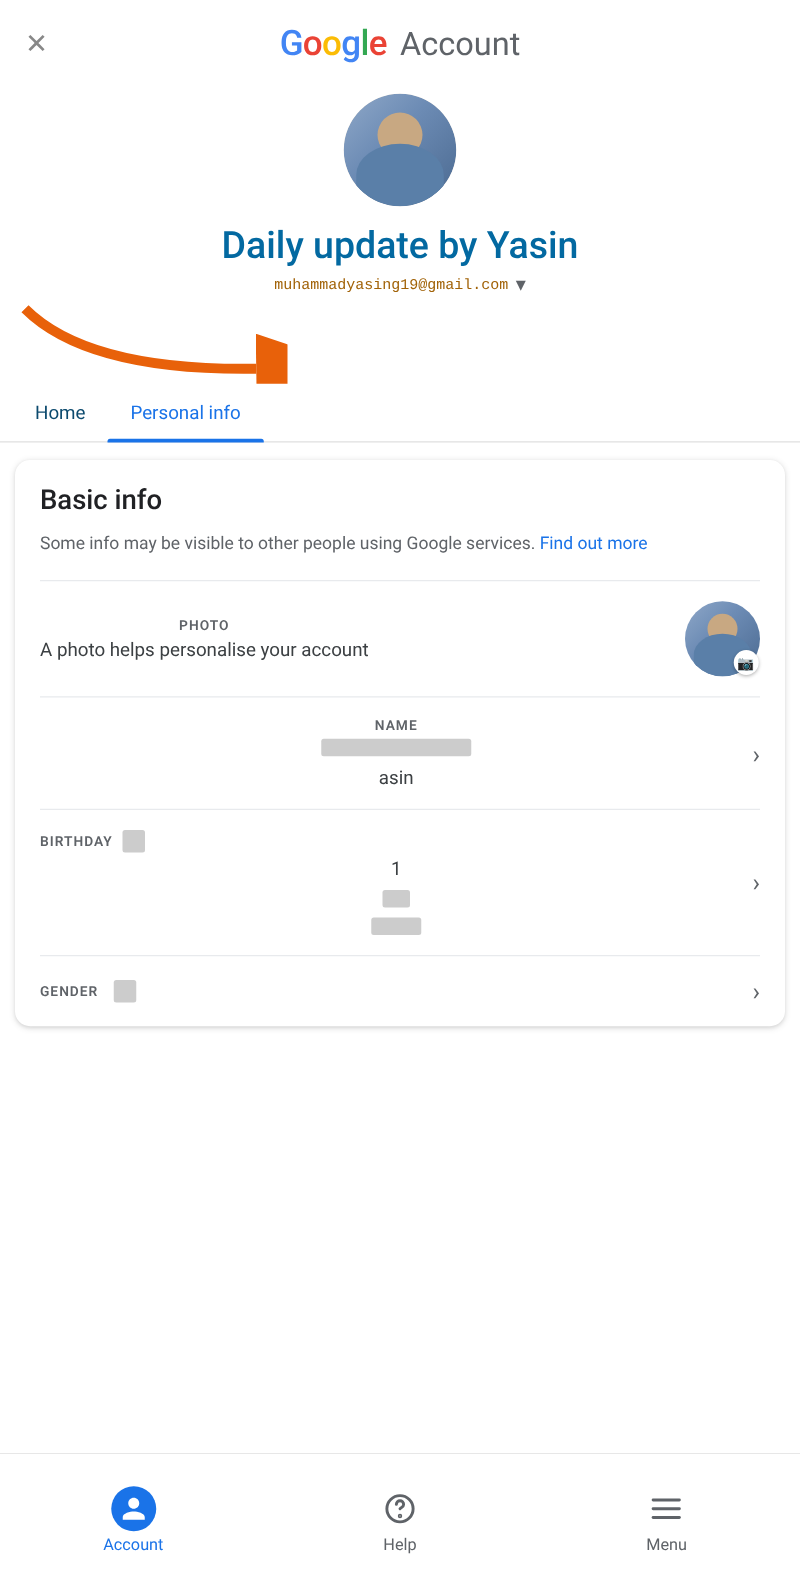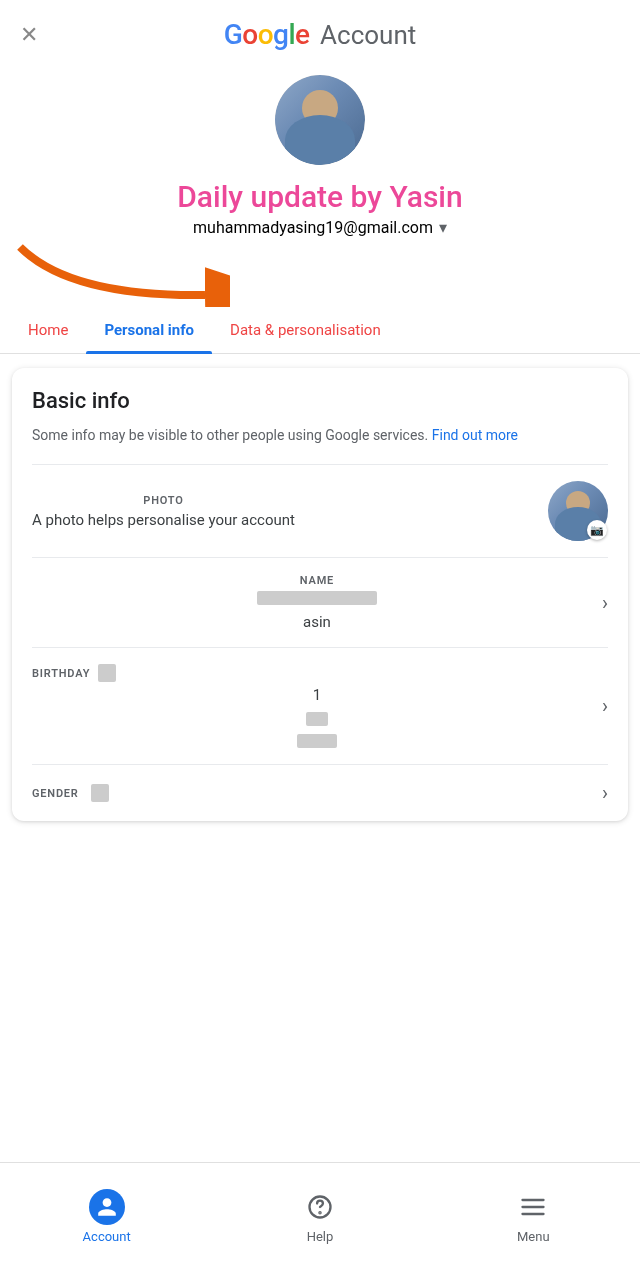--- a/index.html
+++ b/index.html
@@ -90,33 +90,34 @@
       height: 50px;
       background: #5a7fa8;
       border-radius: 50% 50% 0 0;
       bottom: 0;
       left: 50%;
       transform: translateX(-50%);
     }
     .profile-name {
       font-size: 30px;
       font-weight: 500;
-      color: #ec4899;
+      color: #0369a1;
       margin-top: 14px;
       text-align: center;
     }
     .profile-email-row {
       display: flex;
       align-items: center;
       gap: 6px;
       margin-top: 4px;
     }
     .profile-email {
-      font-size: 16px;
-      color: #000000;
+      font-size: 12px;
+      color: #a16207;
+      font-family: Liberation Mono, monospace;
     }
     .profile-email-chevron {
       color: #5f6368;
       font-size: 16px;
     }
 
     
     .arrow-overlay {
       position: relative;
       height: 70px;
@@ -131,28 +132,28 @@
     
     .nav-tabs {
       display: flex;
       border-bottom: 1px solid #e0e0e0;
       padding: 0 10px;
       margin-top: 0;
     }
     .nav-tab {
       padding: 14px 18px;
       font-size: 15px;
-      color: #ef4444;
+      color: #0c4a6e;
       cursor: pointer;
       position: relative;
       white-space: nowrap;
     }
     .nav-tab.active {
       color: #1a73e8;
-      font-weight: 700;
+      font-weight: 400;
     }
     .nav-tab.active::after {
       content: '';
       position: absolute;
       bottom: -1px;
       left: 0;
       right: 0;
       height: 3px;
       background: #1a73e8;
       border-radius: 2px 2px 0 0;
@@ -366,21 +367,20 @@
         <polygon points="0 0, 10 3.5, 0 7" fill="#E8610A"></polygon>
       </marker>
     </defs>
     <path d="M10,10 Q60,60 195,58" stroke="#E8610A" stroke-width="8" fill="none" marker-end="url(#arrowhead)"></path>
   </svg>
 </div>
 
 <div class="nav-tabs">
   <div class="nav-tab">Home</div>
   <div class="nav-tab active">Personal info</div>
-  <div class="nav-tab">Data &amp; personalisation</div>
 </div>
 
 <div class="main-card">
   <div class="card-title">Basic info</div>
   <div class="card-subtitle">
     <span>Some info may be visible to other people using Google services.</span>
     <a href="#">Find out more</a>
   </div>
 
   <div class="photo-row">

